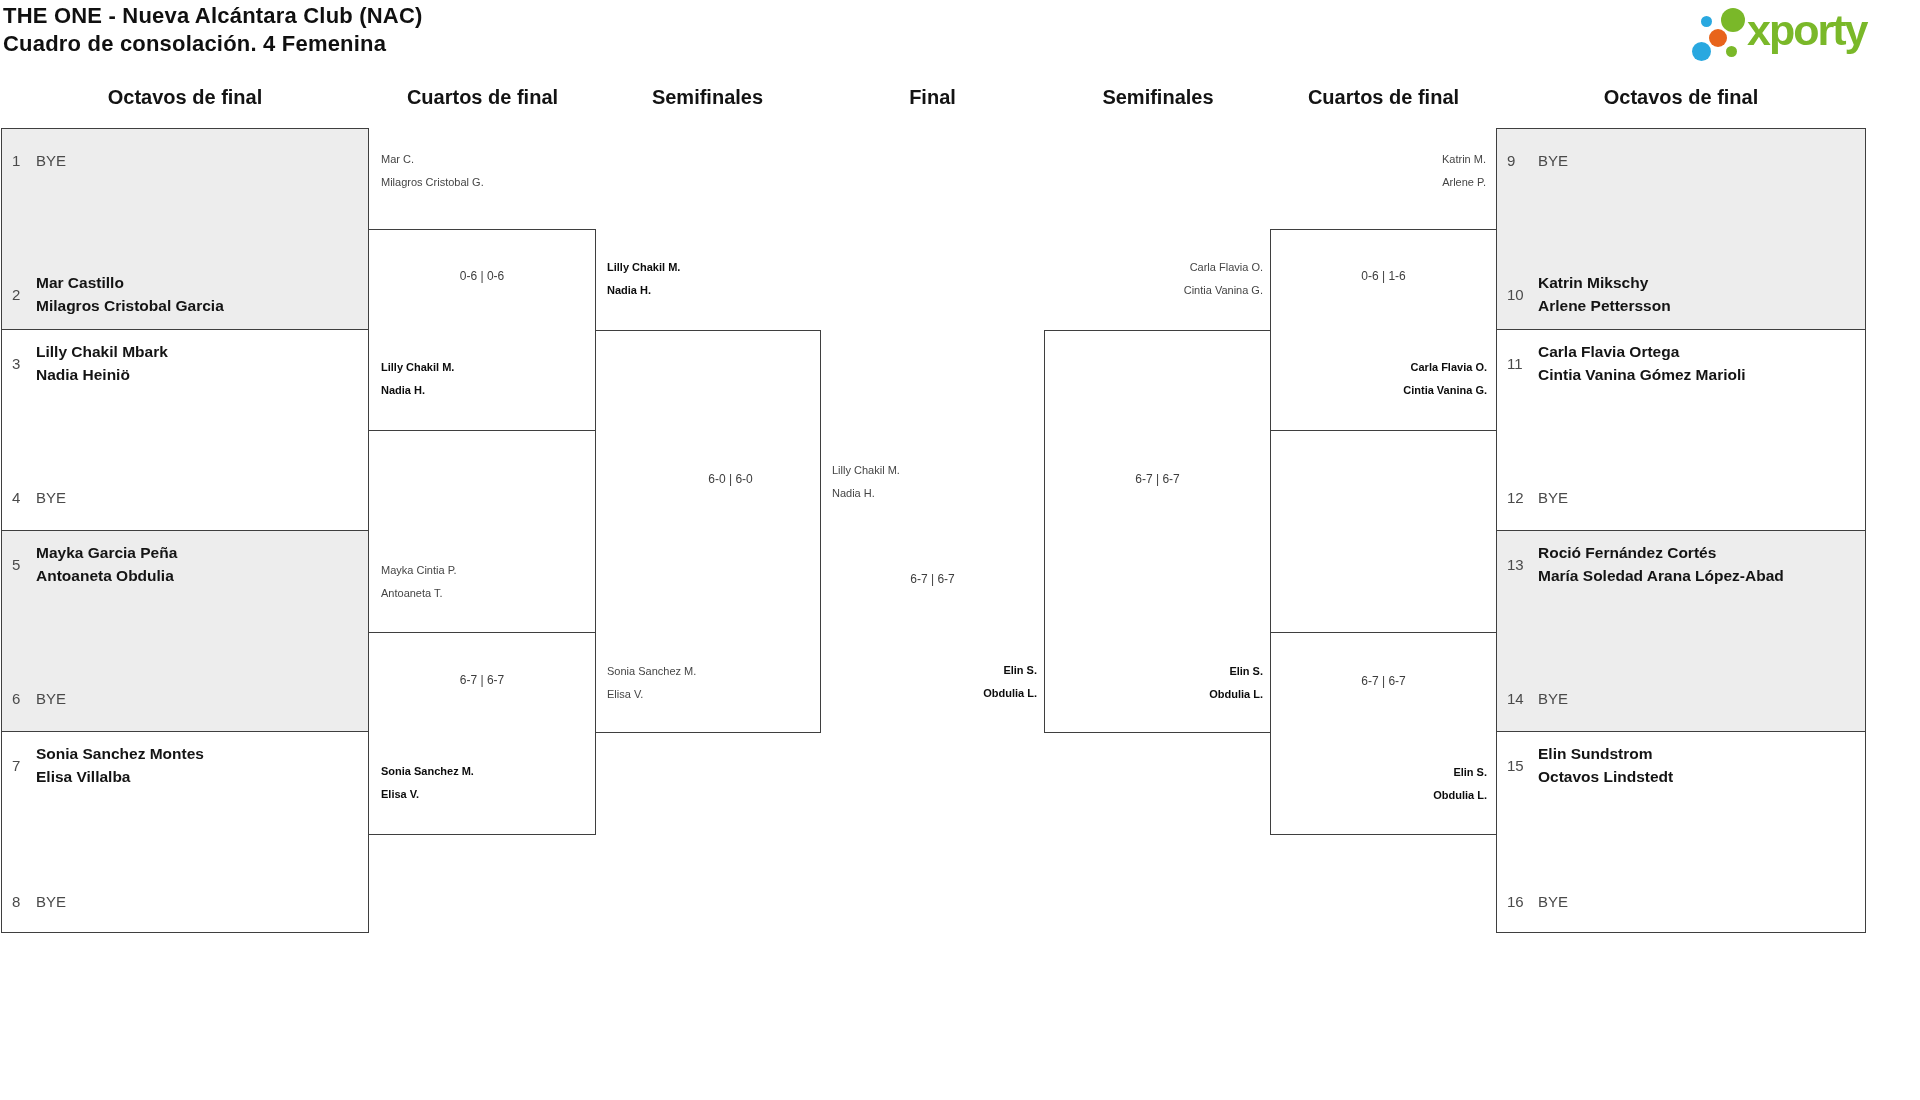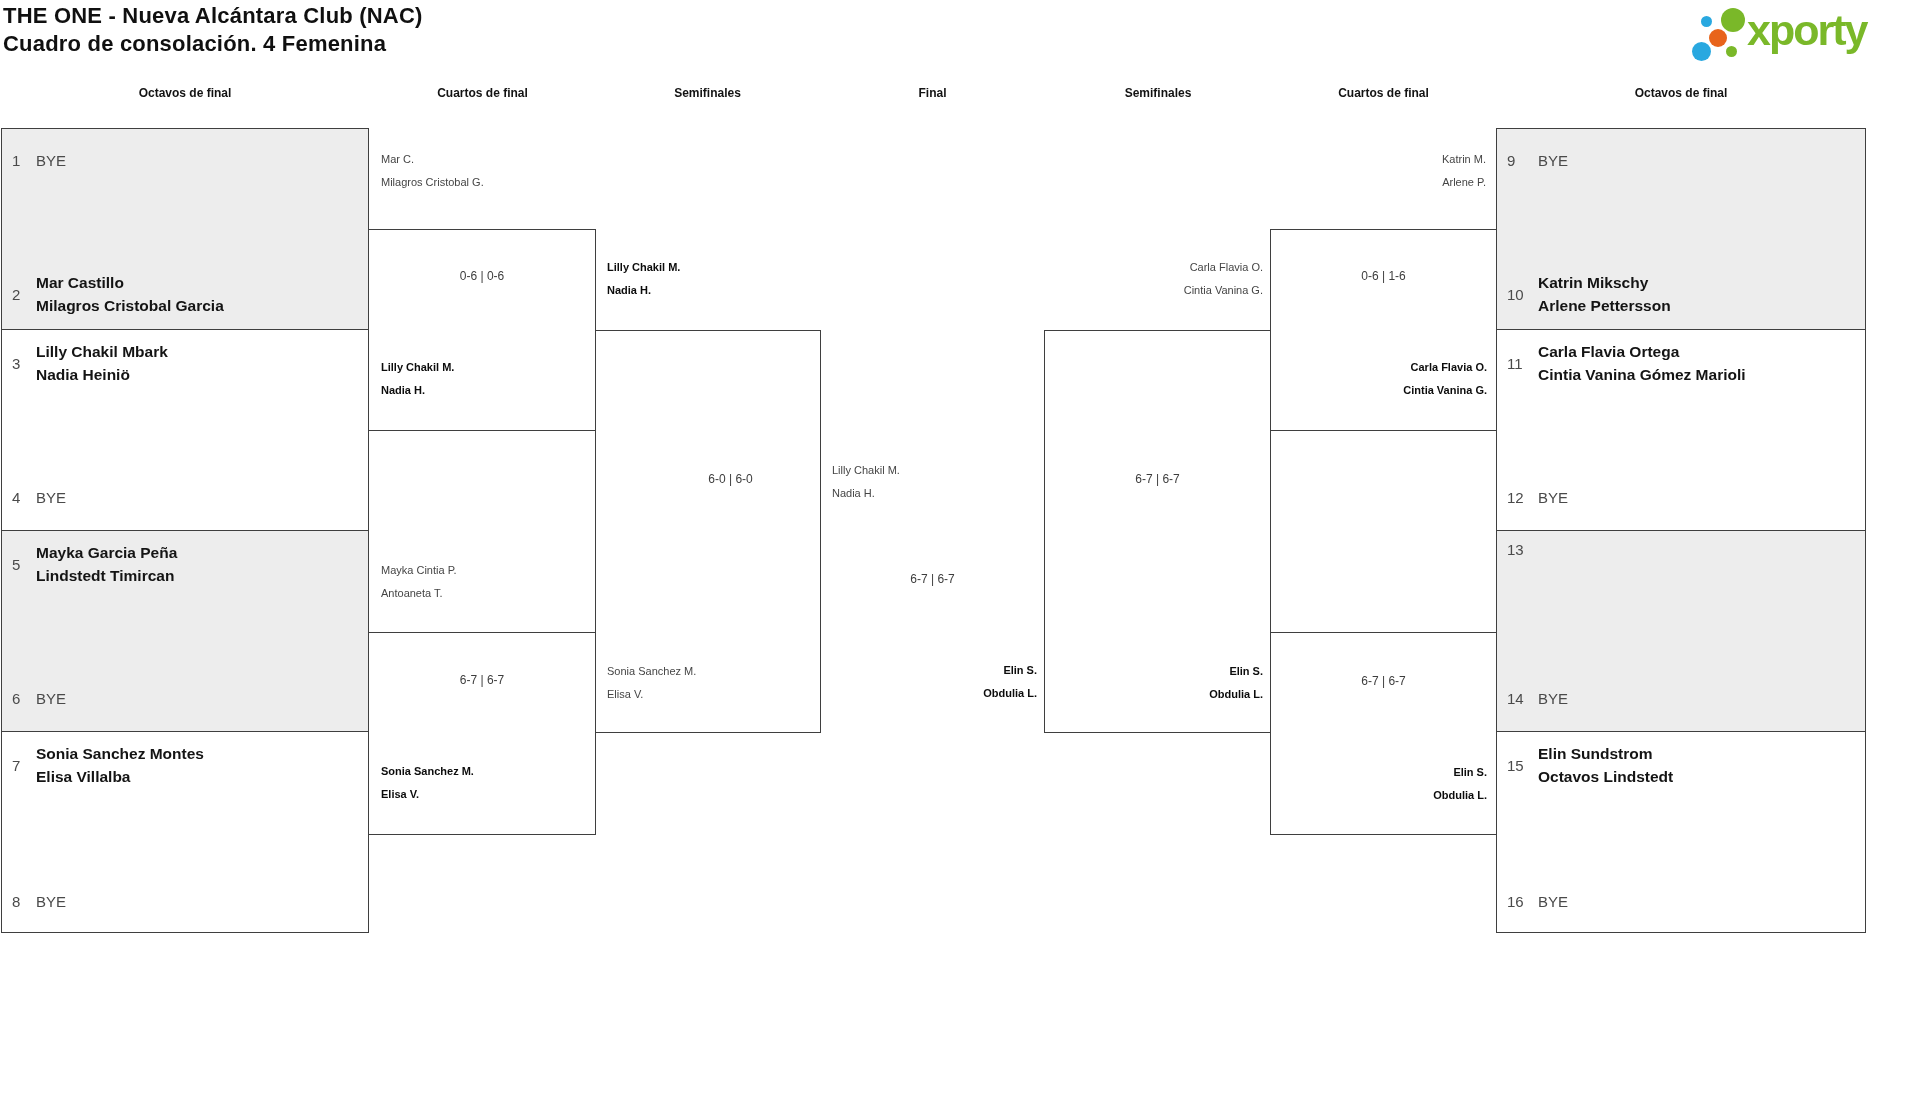--- a/index.html
+++ b/index.html
@@ -7,21 +7,21 @@
           font-family:"Liberation Sans",sans-serif;color:#141414;}
   .title{position:absolute;left:3px;font-size:22px;font-weight:600;color:#101010;letter-spacing:.2px;}
   .title.l1{top:3px;}
   .title.l2{top:31px;}
 
   
   .logo-dot{position:absolute;border-radius:50%;}
   .logo-text{position:absolute;left:1747px;top:6px;font-size:43px;font-weight:800;
              color:#7ab829;letter-spacing:-2px;}
 
-  .round-header{position:absolute;top:86px;font-size:12px;font-weight:600;color:#131313;text-align:center;}
+  .round-header{position:absolute;top:86px;font-size:20px;font-weight:600;color:#131313;text-align:center;}
 
   
   .oct{position:absolute;top:128px;border:1px solid #3f3f3f;box-sizing:border-box;background:#fff;}
   .oct-row{position:relative;height:201px;box-sizing:border-box;border-bottom:1px solid #3f3f3f;}
   .oct-row:last-child{border-bottom:none;height:202px;}
   .oct-row.gray{background:#ededed;}
   .slot{position:absolute;left:10px;right:8px;display:flex;align-items:center;gap:9px;}
   .slot.top{top:10px;} .slot.bottom{bottom:12px;}
   .slot.bye.top{top:23px;} .slot.bye.bottom{bottom:24px;}
   .seed{color:#4a4a4a;font-size:15px;min-width:15px;flex:none;}
@@ -88,21 +88,21 @@
       <div class="slot bottom bye">
         <span class="seed">4</span>
         <span class="bye-label">BYE</span>
       </div>
     </div>
     <div class="oct-row gray">
       <div class="slot top">
         <span class="seed">5</span>
         <div class="names">
           <div>Mayka Garcia Peña</div>
-          <div>Lindstedt Timircan</div>
+          <div>Antoaneta Obdulia</div>
         </div>
       </div>
       <div class="slot bottom bye">
         <span class="seed">6</span>
         <span class="bye-label">BYE</span>
       </div>
     </div>
     <div class="oct-row">
       <div class="slot top">
         <span class="seed">7</span>
@@ -141,20 +141,24 @@
         </div>
       </div>
       <div class="slot bottom bye">
         <span class="seed">12</span>
         <span class="bye-label">BYE</span>
       </div>
     </div>
     <div class="oct-row gray">
       <div class="slot top">
         <span class="seed">13</span>
+        <div class="names">
+          <div>Roció Fernández Cortés</div>
+          <div>María Soledad Arana López-Abad</div>
+        </div>
       </div>
       <div class="slot bottom bye">
         <span class="seed">14</span>
         <span class="bye-label">BYE</span>
       </div>
     </div>
     <div class="oct-row">
       <div class="slot top">
         <span class="seed">15</span>
         <div class="names">

